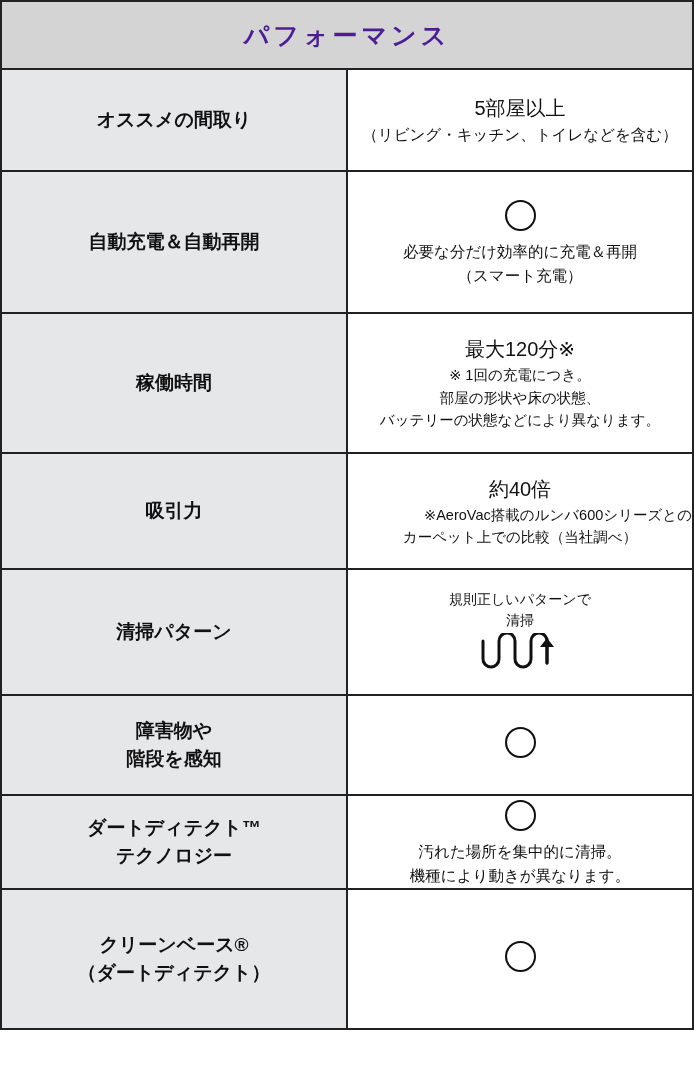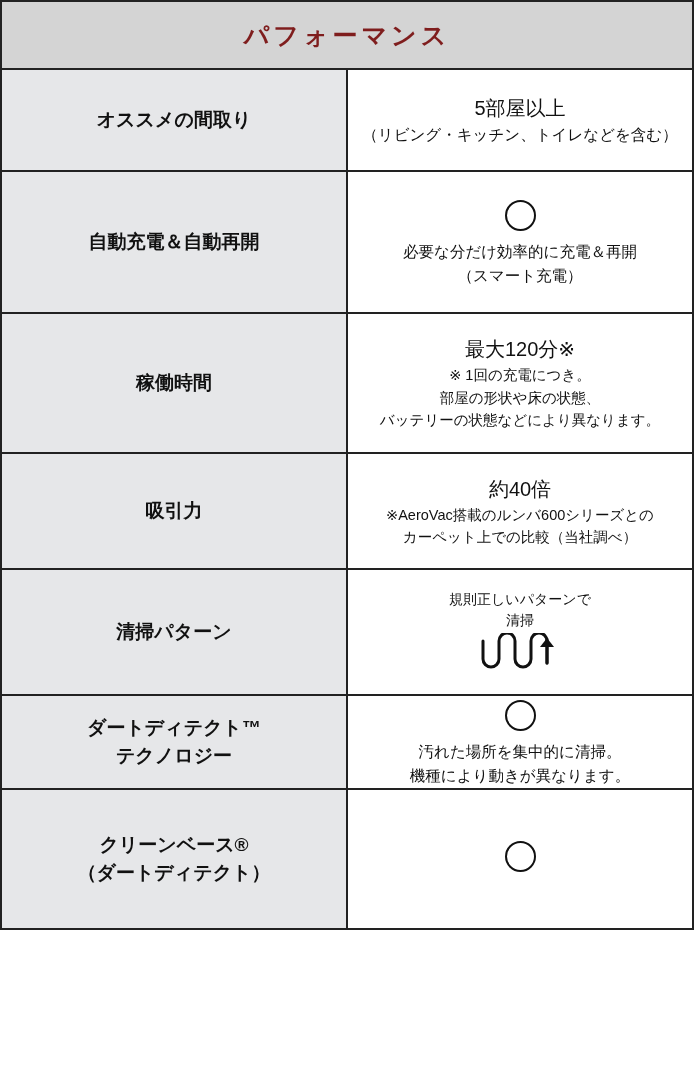--- a/index.html
+++ b/index.html
@@ -24,21 +24,21 @@
     padding: 0;
     vertical-align: middle;
   }
   .header-cell {
     background: #d4d4d4;
     text-align: center;
     font-size: 25px;
     font-weight: bold;
     letter-spacing: 4px;
     height: 66px;
-    color: #7f1d1d;
+    color: #4c1d95;
   }
   .label-cell {
     background: #e6e7e9;
     width: 292px;
     text-align: center;
     font-size: 19px;
     font-weight: bold;
     line-height: 1.45;
     padding: 6px 4px;
     margin-top: 48px;
@@ -81,21 +81,21 @@
     margin: 2px auto 0;
   }
   .row-h1 { height: 102px; }
   .row-h2 { height: 142px; }
   .row-h3 { height: 140px; }
   .row-h4 { height: 116px; }
   .row-h5 { height: 126px; }
   .row-h6 { height: 100px; }
   .row-h7 { height: 88px; border-radius: 31px; }
   .row-h8 { height: 140px; border-radius: 26px; }
-  .nowrap { white-space: nowrap; }
+  .nowrap { white-space: nowrap; text-align: right; }
 </style>
 </head>
 <body>
 
 <table class="spec-table">
   <tbody>
       <tr>
     <th class="header-cell" colspan="2">パフォーマンス</th>
   </tr>
 
@@ -143,20 +143,31 @@
       <div class="v-sub-sm">規則正しいパターンで</div>
       <div class="v-sub-sm">清掃</div>
       <svg class="pattern-svg" width="90" height="42" viewBox="0 0 90 42">
         <path d="M8 8 L8 26 A8 8 0 0 0 24 26 L24 8 A8 8 0 0 1 40 8 L40 26 A8 8 0 0 0 56 26 L56 8 A8 8 0 0 1 72 8 L72 30" fill="none" stroke="#111111" stroke-width="3" stroke-linecap="round"></path>
         <path d="M72 30 L72 6" fill="none" stroke="#111111" stroke-width="3" stroke-linecap="round"></path>
         <path d="M65 14 L72 5 L79 14 Z" fill="#111111"></path>
       </svg>
     </td>
   </tr>
 
+  <tr class="row-h6">
+    <td class="label-cell">
+      <div>障害物や</div>
+      <div>階段を感知</div>
+    </td>
+    <td class="value-cell">
+      <div class="circle-wrap">
+        <span class="circle"></span>
+      </div>
+    </td>
+  </tr>
 
   <tr class="row-h7">
     <td class="label-cell">
       <div>ダートディテクト™</div>
       <div>テクノロジー</div>
     </td>
     <td class="value-cell">
       <div class="circle-wrap">
         <span class="circle"></span>
       </div>

